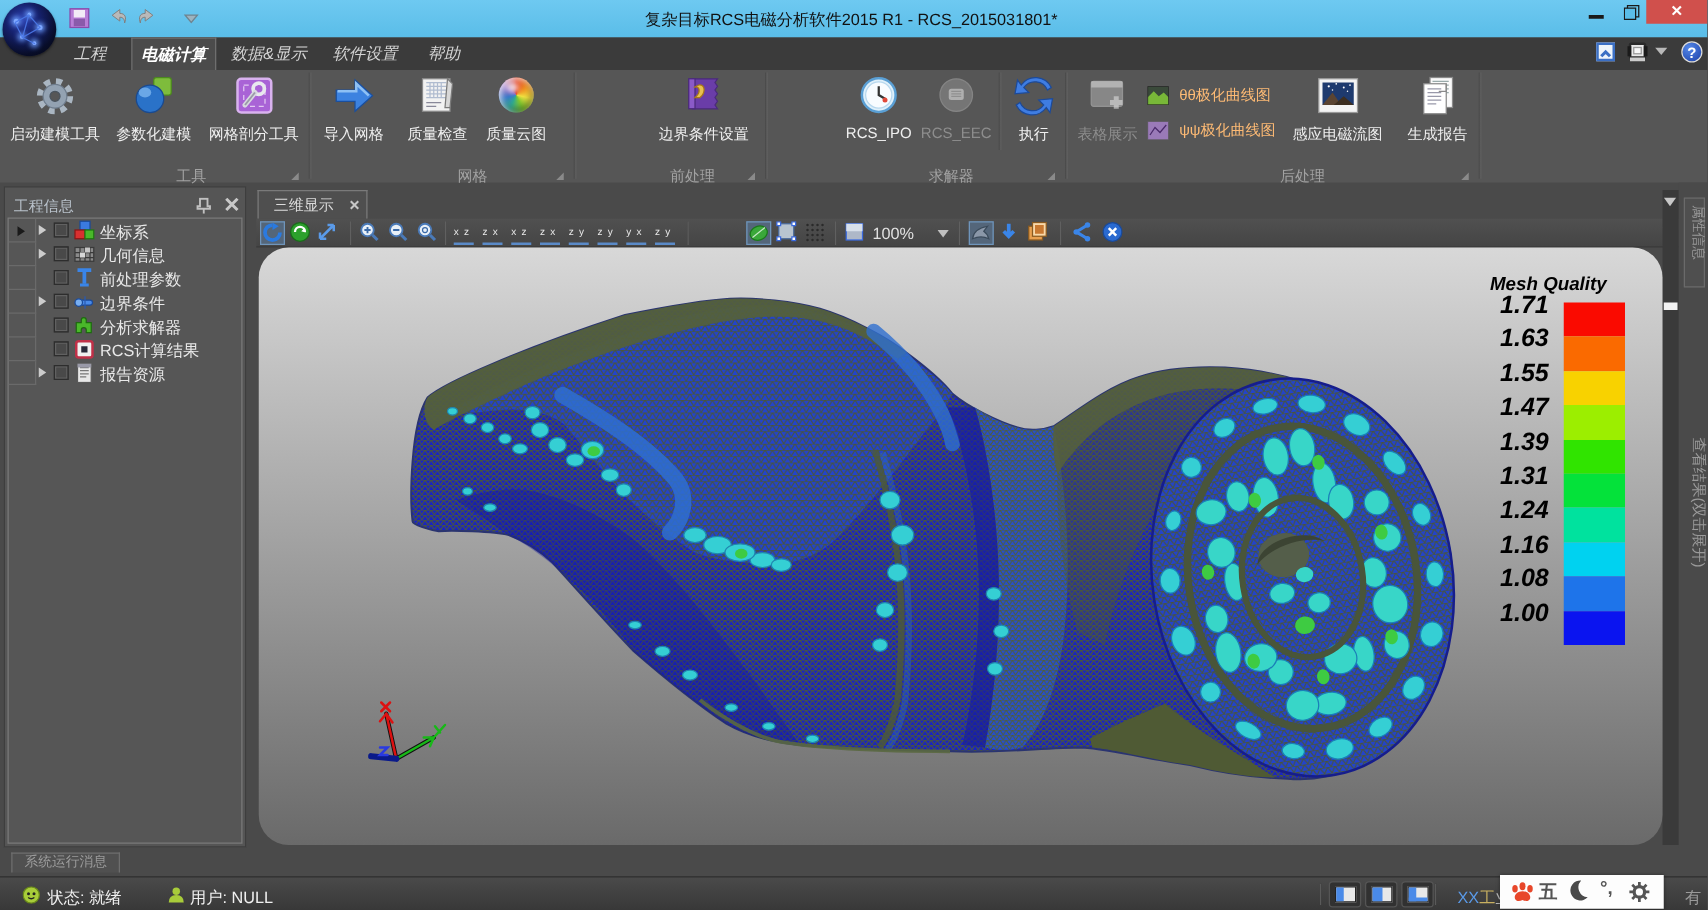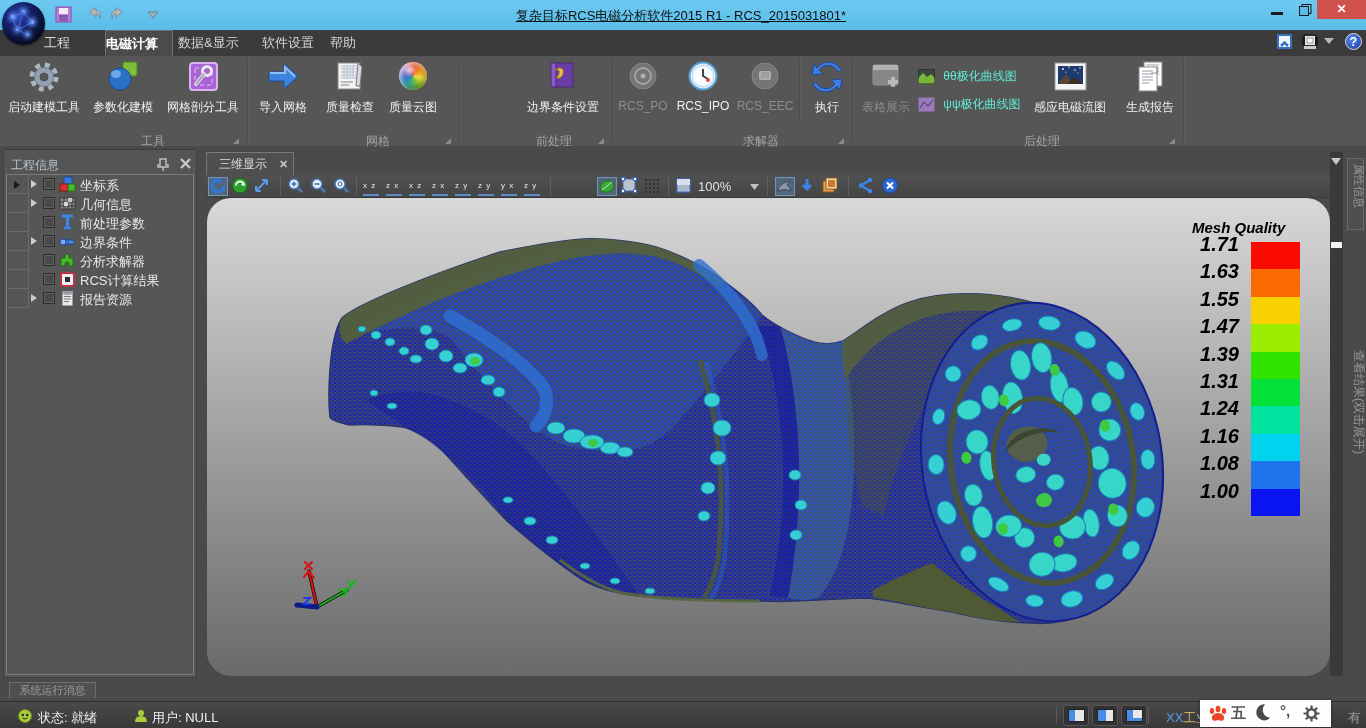--- a/index.html
+++ b/index.html
@@ -3,44 +3,44 @@
 <meta charset="utf-8">
 <style>
 * { margin:0; padding:0; box-sizing:border-box; }
 html,body { width:1366px; height:728px; overflow:hidden; font-family:"Liberation Sans",sans-serif; }
 body { position:relative; background:#4a4a4a; }
 .abs { position:absolute; }
 
 #titlebar { position:absolute; left:0; top:0; width:1366px; height:30px;
   background:linear-gradient(#6ec9f1,#5abde8); }
 #title { position:absolute; left:0; right:4px; top:7px; text-align:center;
-  font-size:13px; color:#111;text-decoration:underline; }
+  font-size:13px; color:#111; }
 #logo { position:absolute; left:2px; top:2px; width:43px; height:43px; border-radius:50%;
   background:radial-gradient(circle at 38% 32%, #2b3fae 0%, #15206a 35%, #080d28 70%, #04060f 100%);
   z-index:30; box-shadow:0 1px 2px rgba(0,0,0,.5); }
 #logo i { position:absolute; border-radius:50%; background:#7fa8ff; box-shadow:0 0 4px 2px rgba(110,160,255,.9); }
 .winbtn { position:absolute; top:0; height:19px; }
 #btn-close { left:1317px; width:49px; background:#d0504c; color:#fff; text-align:center;
   font-size:12px; font-weight:bold; line-height:19px; }
 
 #tabrow { position:absolute; left:0; top:30px; width:1366px; height:26px; background:#3b3b3b; }
-.rtab { position:absolute; top:0; height:26px; line-height:26px; font-size:13px; color:#d4d4d4; text-align:left; }
+.rtab { position:absolute; top:0; height:26px; line-height:26px; font-size:13px; color:#d4d4d4; text-align:center;font-style:italic; }
 .rtab.active { background:#4b4b4b; border:1px solid #6e6e6e; border-bottom:none; color:#fff; font-weight:bold; }
 
 #ribbon { position:absolute; left:0; top:56px; width:1366px; height:90px; background:#565656; }
 #ribbon .sep { position:absolute; top:2px; width:2px; height:85px;
   background:linear-gradient(90deg,#454545,#656565); }
 .grplabel { position:absolute; top:77px; height:13px; font-size:12px; color:#a2a2a2; text-align:right; }
 .grpcorner { position:absolute; top:82px; width:0; height:0;
   border-left:6px solid transparent; border-bottom:6px solid #8a8a8a; }
 .rbtn { position:absolute; top:2px; text-align:center; }
 .rbtn .ric { margin:2px auto 3px auto; width:34px; height:36px; position:relative; }
 .rbtn .rlb { font-size:12px; color:#efefef; white-space:nowrap; }
 .rbtn.dis .rlb { color:#8d8d8d; }
-.smbtn { position:absolute; height:24px; line-height:24px; font-size:12px; color:#5eead4; white-space:nowrap; }
+.smbtn { position:absolute; height:24px; line-height:24px; font-size:12px; color:#fdba74; white-space:nowrap; }
 .smbtn svg { vertical-align:middle; margin-right:5px; }
 
 #leftpanel { position:absolute; left:3px; top:149px; width:194px; height:529px;
   background:#555555; border:1px solid #3e3e3e; }
 #lp-title { position:absolute; left:7px; top:7px; font-size:12px; color:#b9c2cb; }
 #lp-inner { position:absolute; left:2px; top:24px; right:2px; bottom:2px; border:1px solid #7a7a7a; background:#565656; }
 .trow { position:absolute; left:0; height:19px; width:100%; }
 .trow .exp { position:absolute; left:24px; top:5px; width:0; height:0;
   border-top:4px solid transparent; border-bottom:4px solid transparent; border-left:6px solid #cccccc; }
 .trow .cb { position:absolute; left:36px; top:3px; width:12px; height:12px; background:#494949;
@@ -208,28 +208,20 @@
     </svg></div>
     <div class="rlb">质量检查</div>
   </div>
   <div class="rbtn" style="left:523px;width:80px">
     <div class="ric"><svg width="34" height="36" viewBox="0 0 34 36">
       <path d="M8 3 L28 3 L26 6 L28 9 L26 12 L28 15 L26 18 L28 21 L26 24 L28 27 L8 27 Z" fill="#6a3da8" stroke="#4a2a7a"></path>
       <rect x="5" y="3" width="5" height="24" fill="#8a5ac8" stroke="#4a2a7a"></rect>
       <path d="M9 10 C14 8 15 14 10 18 L14 18 C19 14 18 7 13 8 Z" fill="#e8c050" stroke="#a87818"></path>
     </svg></div>
     <div class="rlb">边界条件设置</div>
-  </div>
-  <div class="rbtn dis" style="left:603px;width:80px">
-    <div class="ric"><svg width="34" height="36" viewBox="0 0 34 36">
-      <circle cx="17" cy="16" r="13" fill="#8f8f8f" opacity="0.55" stroke="#aaa"></circle>
-      <circle cx="17" cy="16" r="8" fill="none" stroke="#c2c2c2" stroke-width="2" opacity="0.6"></circle>
-      <circle cx="17" cy="16" r="2.5" fill="#c8c8c8" opacity="0.7"></circle>
-    </svg></div>
-    <div class="rlb">RCS_PO</div>
   </div>
   <div class="rbtn" style="left:663px;width:80px">
     <div class="ric"><svg width="34" height="36" viewBox="0 0 34 36">
       <circle cx="17" cy="16" r="13.5" fill="#dff0fa" stroke="#5a9fd4" stroke-width="2"></circle>
       <circle cx="17" cy="16" r="10.5" fill="#f8fcff" stroke="#b8d8ee"></circle>
       <path d="M17 9 L17 16 L22 19" stroke="#333" stroke-width="1.8" fill="none"></path>
       <circle cx="22" cy="20" r="2" fill="#e04a3a"></circle>
     </svg></div>
     <div class="rlb">RCS_IPO</div>
   </div>

